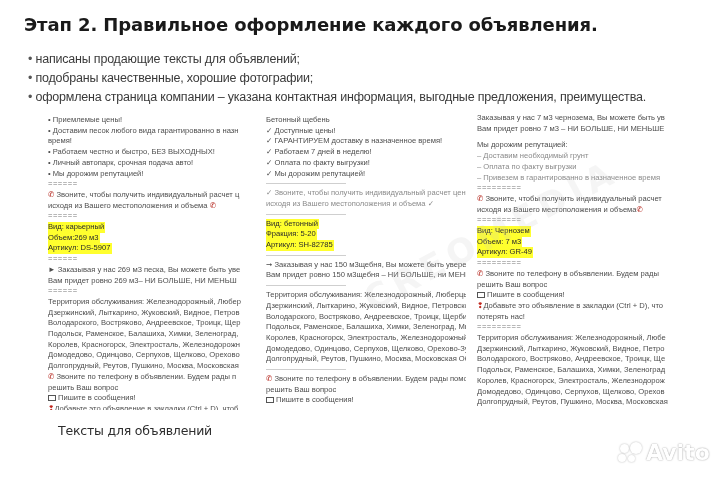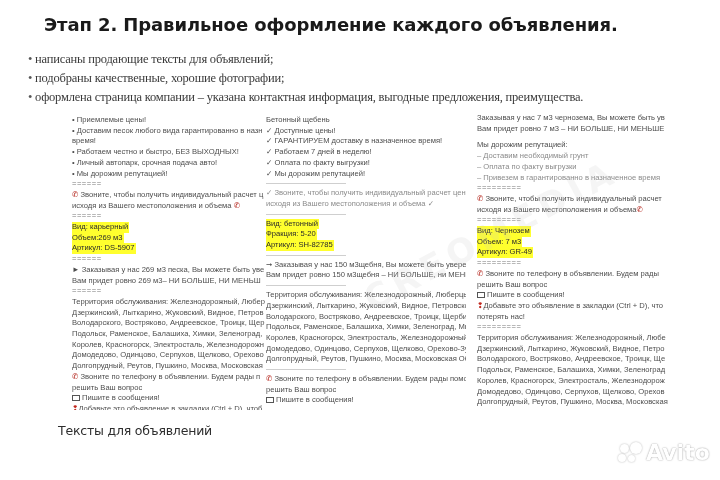--- a/index.html
+++ b/index.html
@@ -1,36 +1,36 @@
 <!DOCTYPE html>
 <html><head>
   <meta charset="utf-8">
   <style>
     * { margin: 0; padding: 0; box-sizing: border-box; }
     html, body { width: 720px; height: 480px; background: #ffffff; overflow: hidden; }
     body { font-family: "Liberation Sans", "DejaVu Sans", sans-serif; color: #1f1f1f; position: relative; }
 
     .title {
-      position: absolute; left: 44px; top: 14px;
+      position: absolute; left: 24px; top: 14px;
       font-size: 18px; font-weight: bold; color: #1a1a1a; letter-spacing: -0.1px;
       font-family: "DejaVu Sans", sans-serif;
     }
     .bullets { position: absolute; left: 28px; top: 50px; }
     .bullets li {
       list-style: none; font-size: 12.5px; color: #3a3a3a; line-height: 19px;
-      font-family: Liberation Serif, serif; letter-spacing: -0.2px;
+      font-family: Liberation Sans, sans-serif; letter-spacing: -0.2px;
     }
     .bullets li::before { content: "• "; color: #555; }
 
     .col {
       position: absolute; top: 115px; width: 200px; height: 295px; overflow: hidden;
       font-family: "Liberation Sans", sans-serif; font-size: 7.6px; line-height: 10.7px;
       color: #4d4d4d; white-space: nowrap; filter: blur(0.25px);
     }
-    .col.c1 { left: 72px; }
+    .col.c1 { left: 48px; }
     .col.c2 { left: 266px; width: 200px; }
     .col.c3 { left: 464px; top: 113px; width: 206px; margin-left: 13px; }
     .col .ln { display: block; }
     .col .hl { background: #ffff2e; color: #2a2a2a; display: inline-block; padding-right: 1px; }
     .col .sep { color: #777; letter-spacing: 0.5px; }
     .col .rule { display: block; width: 80px; border-top: 1px solid #cfcfcf; margin: 4px 0 4px 0; height: 0; }
     .col .light { color: #8a8a8a; }
     .col .gap { display: block; height: 6px; }
     .ico-phone { color: #b3231a; }
     .ico-pin { color: #c0261c; }

